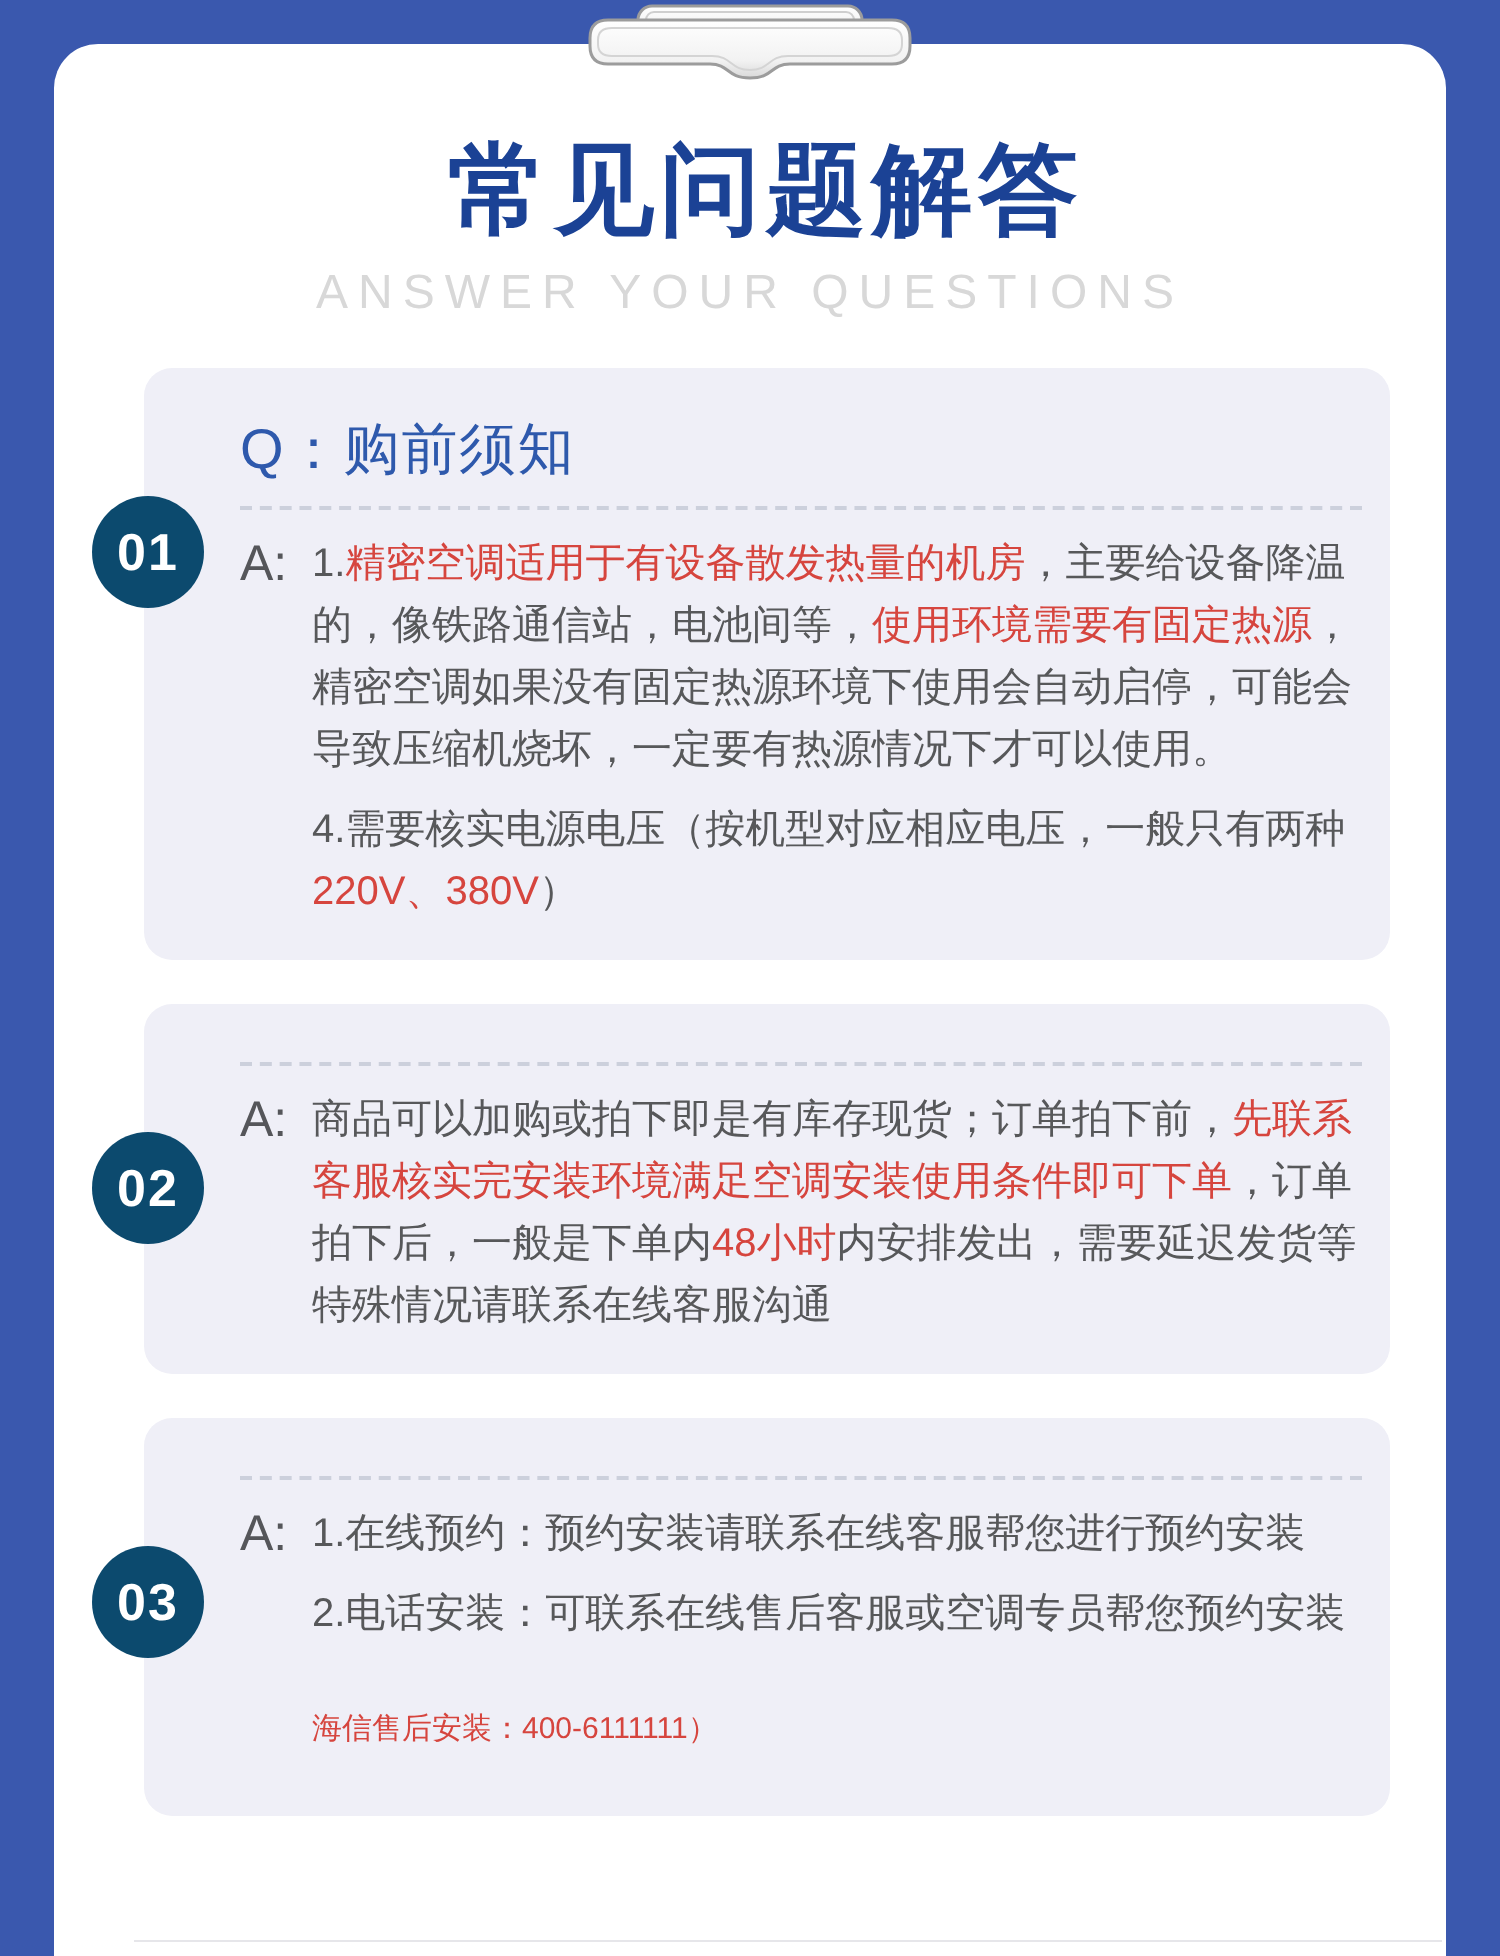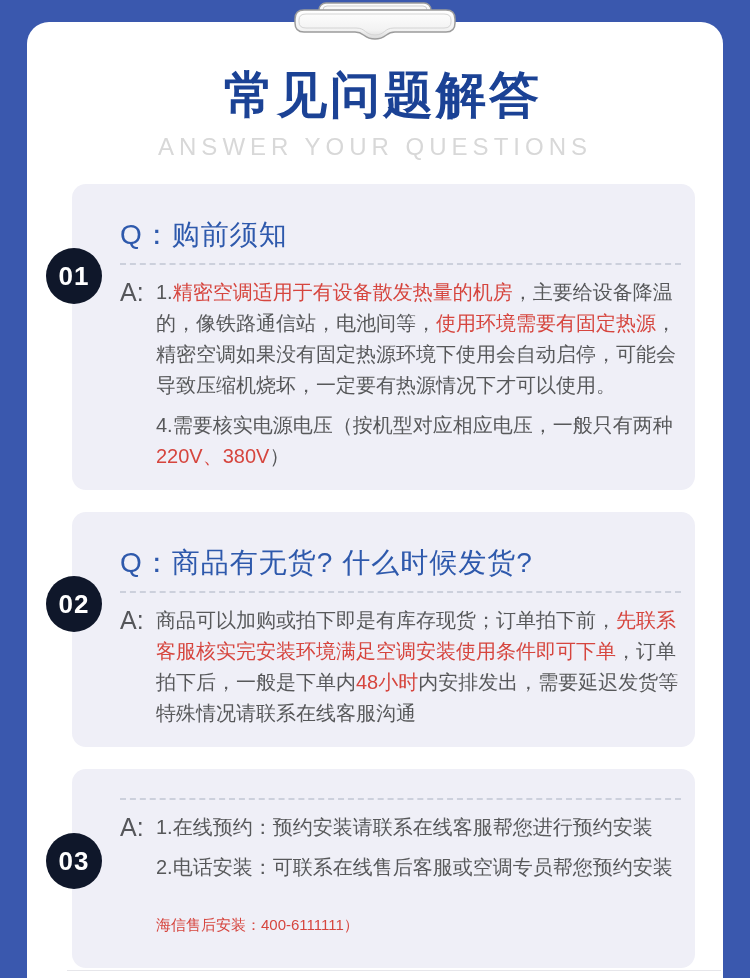--- a/index.html
+++ b/index.html
@@ -52,29 +52,29 @@
     background: #efeff7;
     border-radius: 14px;
     padding: 18px 14px 18px 48px;
   }
   .card.last { padding-bottom: 28px; margin-bottom: 0; }
   .badge {
     position: absolute;
     left: -26px; top: 64px;
     width: 56px; height: 56px;
     border-radius: 50%;
-    background: #0f172a;
+    background: #0c4a6e;
     color: #ffffff;
     font-size: 26px;
     font-weight: bold;
     letter-spacing: 1px;
     display: flex; align-items: center; justify-content: center;
   }
   .q-heading {
-    margin: 16px 0 0 0;
+    margin: 6px 0 0 0;
     font-size: 28px;
     line-height: 34px;
     color: #2e59ac;
     letter-spacing: 1px;
     font-weight: normal;
   }
   .dashed {
     border: none;
     border-top: 2px dashed #ccd0dc;
     margin: 11px 0 12px 0;
@@ -138,21 +138,20 @@
         <div class="a-label">A:</div>
         <div class="a-text">
           <p><span>1.</span><span class="red">精密空调适用于有设备散发热量的机房</span><span>，主要给设备降温的，像铁路通信站，电池间等，</span><span class="red">使用环境需要有固定热源</span><span>，精密空调如果没有固定热源环境下使用会自动启停，可能会导致压缩机烧坏，一定要有热源情况下才可以使用。</span></p>
           <p><span>4.需要核实电源电压（按机型对应相应电压，一般只有两种</span><span class="red">220V、380V</span><span>）</span></p>
         </div>
       </div>
     </div>
 
     <div class="card">
       <div class="badge">02</div>
-      <h2 class="q-heading">Q：商品有无货? 什么时候发货?</h2>
       <hr class="dashed">
       <div class="answer">
         <div class="a-label">A:</div>
         <div class="a-text">
           <p><span>商品可以加购或拍下即是有库存现货；订单拍下前，</span><span class="red">先联系客服核实完安装环境满足空调安装使用条件即可下单</span><span>，订单拍下后，一般是下单内</span><span class="red">48小时</span><span>内安排发出，需要延迟发货等特殊情况请联系在线客服沟通</span></p>
         </div>
       </div>
     </div>
 
     <div class="card last">

